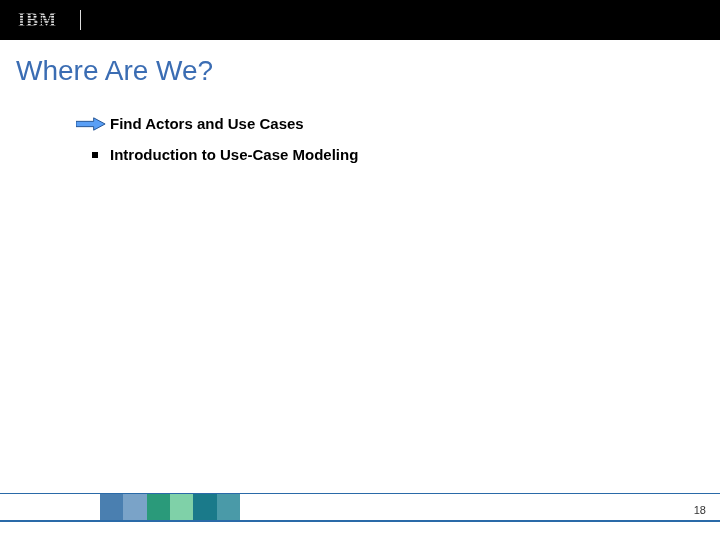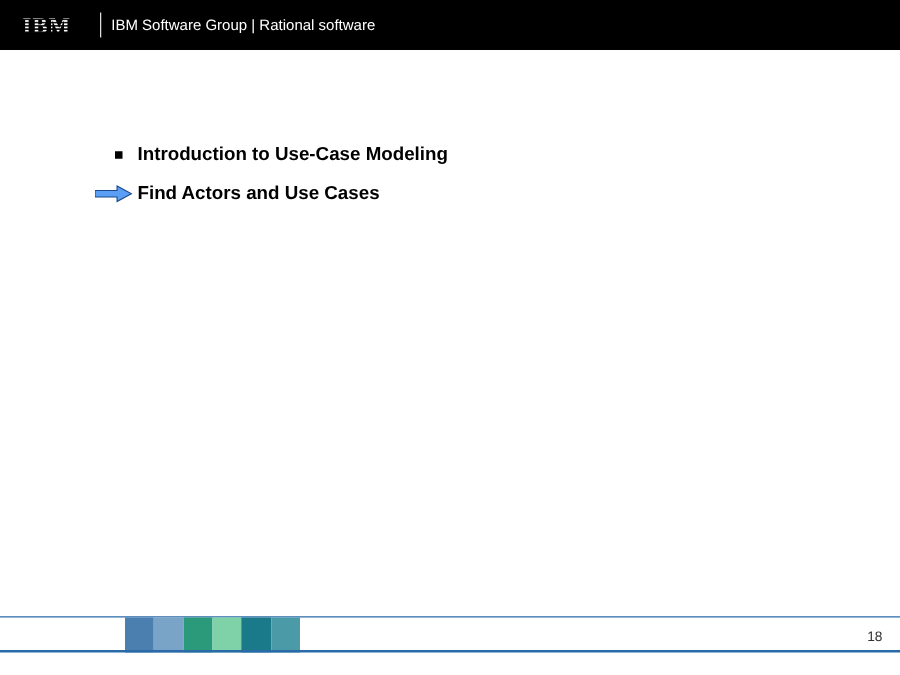--- a/index.html
+++ b/index.html
@@ -40,38 +40,38 @@
       <svg width="44" height="18" viewBox="0 0 44 18">
         <defs>
           <pattern id="stripes" x="0" y="0" width="44" height="2.57" patternUnits="userSpaceOnUse">
             <rect x="0" y="0" width="44" height="1.4" fill="#fff"></rect>
           </pattern>
         </defs>
         <text x="0" y="15" font-family="Georgia, 'Times New Roman', serif" font-weight="900" font-size="18" letter-spacing="1" fill="url(#stripes)">IBM</text>
       </svg>
     </span>
     <span class="vline"></span>
-    <span class="header-text">IBM Software Group | Rational software</span>
   </div>
 
+  <h1 class="title">Where Are We?</h1>
 
   <div class="bullets">
-    <div class="bullet-row">
-      <span class="bullet-marker">
-          <span class="square"></span>
-        </span>
-      <span class="bullet-text">Introduction to Use-Case Modeling</span>
-    </div>
     <div class="bullet-row">
       <span class="arrow-wrap">
         <svg width="34" height="16" viewBox="0 0 34 16">
           <polygon points="0,5 20,5 20,1 33,8 20,15 20,11 0,11" fill="#5a9ff5" stroke="#1a4a8a" stroke-width="1"></polygon>
         </svg>
       </span>
       <span class="bullet-text">Find Actors and Use Cases</span>
+    </div>
+    <div class="bullet-row">
+      <span class="bullet-marker">
+          <span class="square"></span>
+        </span>
+      <span class="bullet-text">Introduction to Use-Case Modeling</span>
     </div>
   </div>
 
   <div class="footer">
     <div class="footer-line-top"></div>
     <div class="footer-strip">
       <div class="strip-cell c1"></div>
       <div class="strip-cell c2"></div>
       <div class="strip-cell c3"></div>
       <div class="strip-cell c4"></div>

